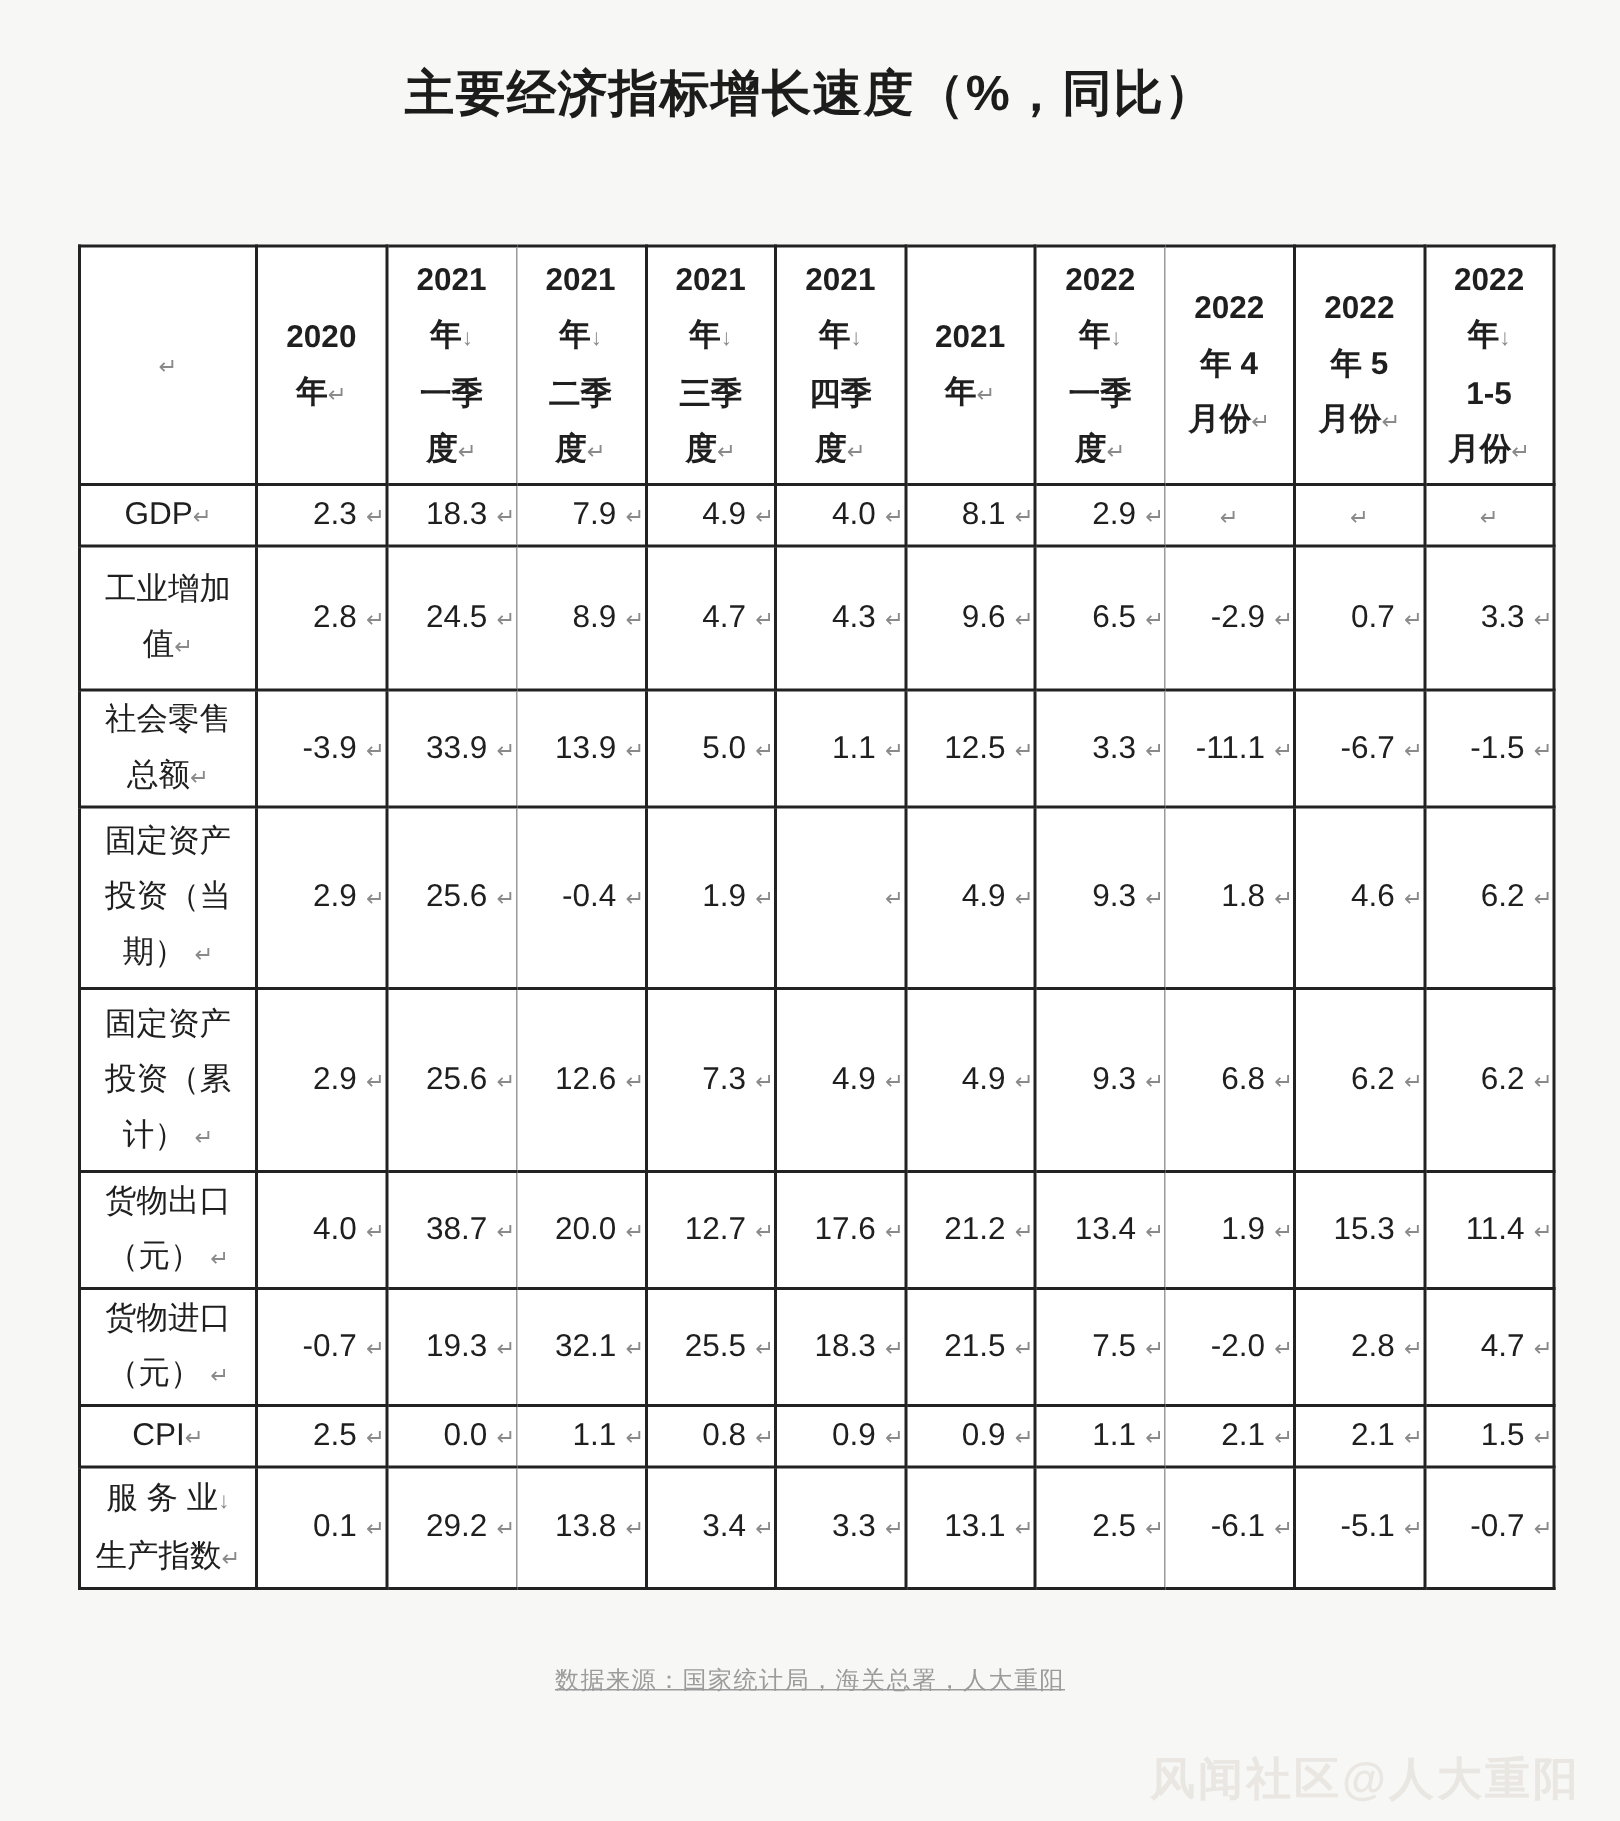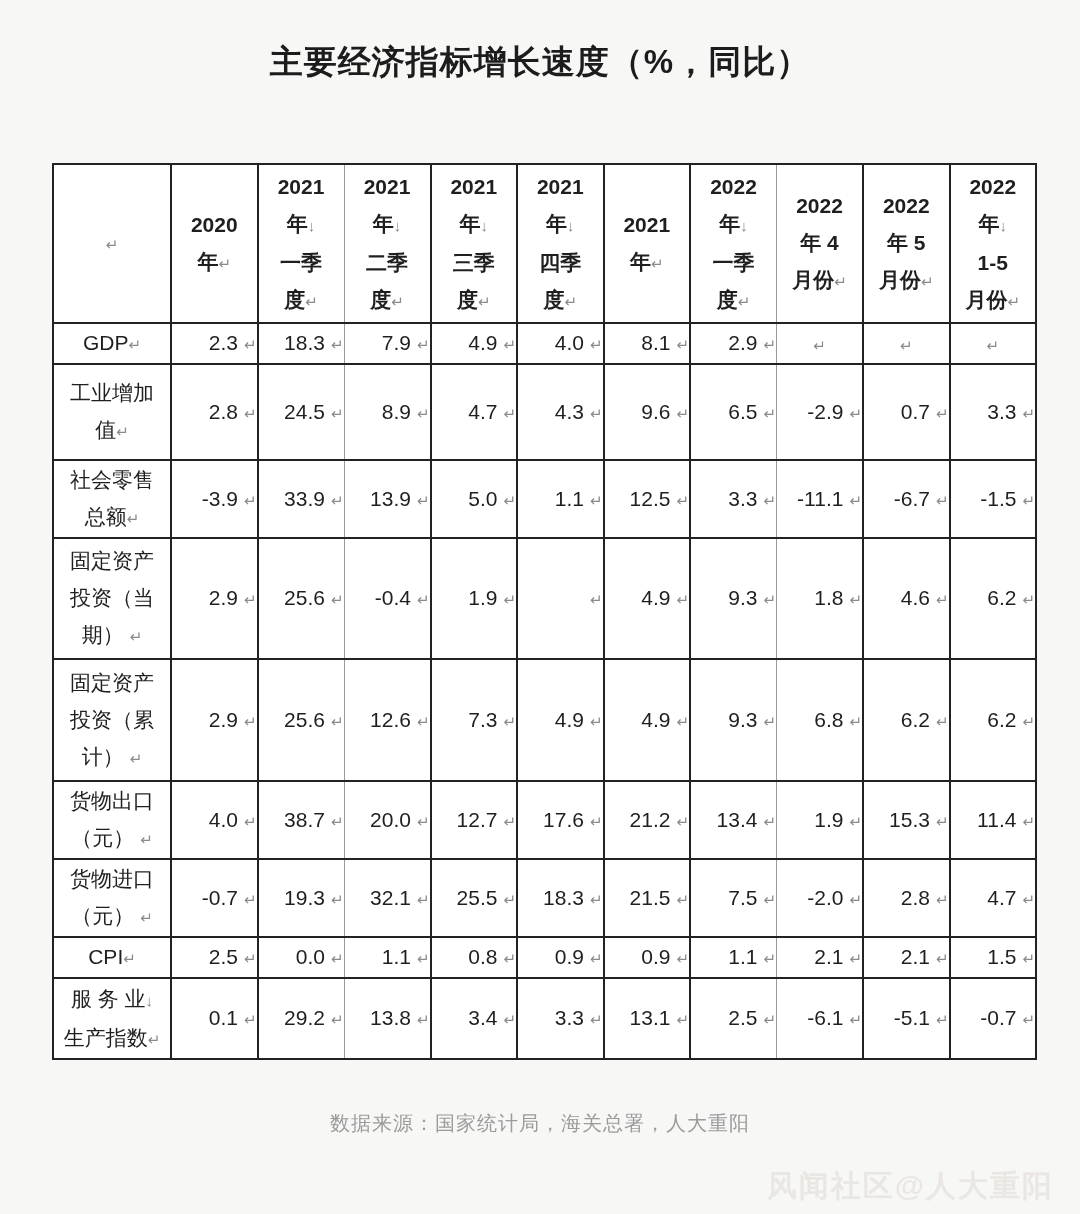--- a/index.html
+++ b/index.html
@@ -64,22 +64,23 @@
   .mark{
     color:#8a8a8a;
     font-size:15px;
     font-weight:normal;
   }
   td.value-cell .mark{margin-left:6px;}
   .source{
     position:absolute;left:0;top:1110px;width:100%;
     text-align:center;
     color:#9b9b9b;
-    font-size:20px;
+    font-size:16px;
     letter-spacing:1px;
+    text-decoration:underline;
   }
   .watermark{
     position:absolute;right:26px;top:1166px;
     font-size:30px;
     color:#eae7e3;
     letter-spacing:2px;
     font-weight:bold;
   }
 </style>
 </head>

